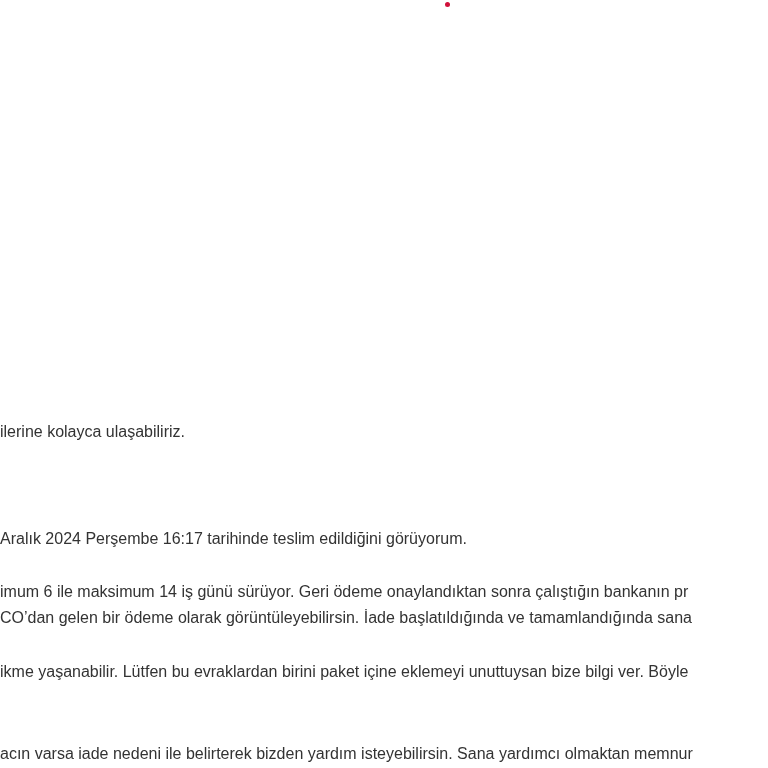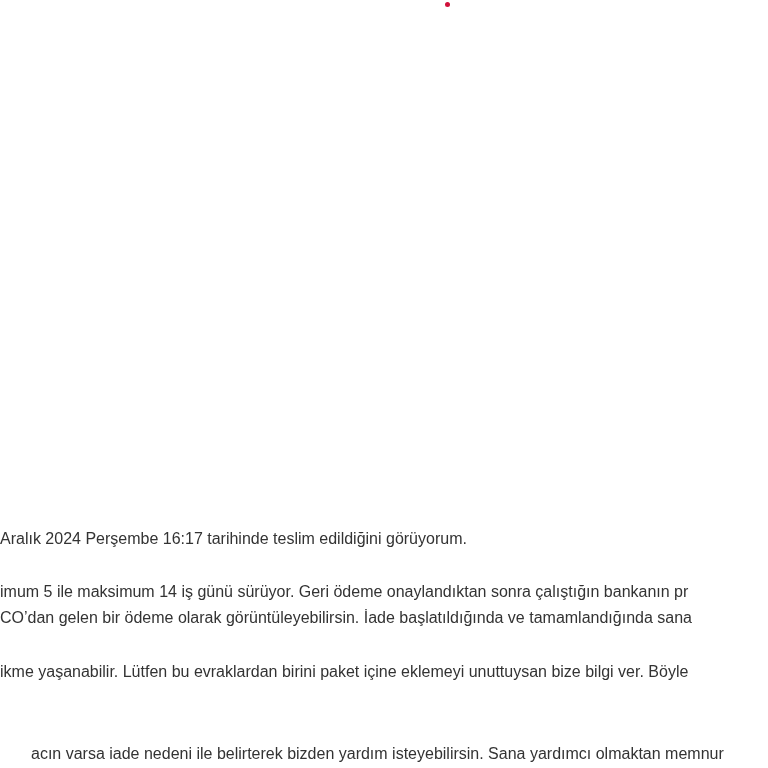--- a/index.html
+++ b/index.html
@@ -36,19 +36,20 @@
     }
     .line { position: absolute; white-space: nowrap; }
   </style>
 </head>
 <body>
 
 <div class="viewport">
   <div class="red-dot"></div>
 
   <div class="chat-text" style="left:0;top:0;width:768px;height:768px;">
+    <div class="line" style="left:0;top:419px;">ilerine kolayca ulaşabiliriz.</div>
     <div class="line" style="left:0;top:526px;"> Aralık 2024 Perşembe 16:17 tarihinde teslim edildiğini görüyorum.</div>
-    <div class="line" style="left:0;top:579px;">imum 5 ile maksimum 14 iş günü sürüyor. Geri ödeme onaylandıktan sonra çalıştığın bankanın pr</div>
+    <div class="line" style="left:0;top:579px;">imum 6 ile maksimum 14 iş günü sürüyor. Geri ödeme onaylandıktan sonra çalıştığın bankanın pr</div>
     <div class="line" style="left:0;top:659px;">ikme yaşanabilir. Lütfen bu evraklardan birini paket içine eklemeyi unuttuysan bize bilgi ver. Böyle</div>
     <div class="line" style="left:0;top:605px;">CO’dan gelen bir ödeme olarak görüntüleyebilirsin. İade başlatıldığında ve tamamlandığında sana</div>
-    <div class="line" style="left:0;top:741px;padding-left:31px;">acın varsa iade nedeni ile belirterek bizden yardım isteyebilirsin. Sana yardımcı olmaktan memnur</div>
+    <div class="line" style="left:0;top:741px;">acın varsa iade nedeni ile belirterek bizden yardım isteyebilirsin. Sana yardımcı olmaktan memnur</div>
   </div>
 </div>
 
 </body></html>

